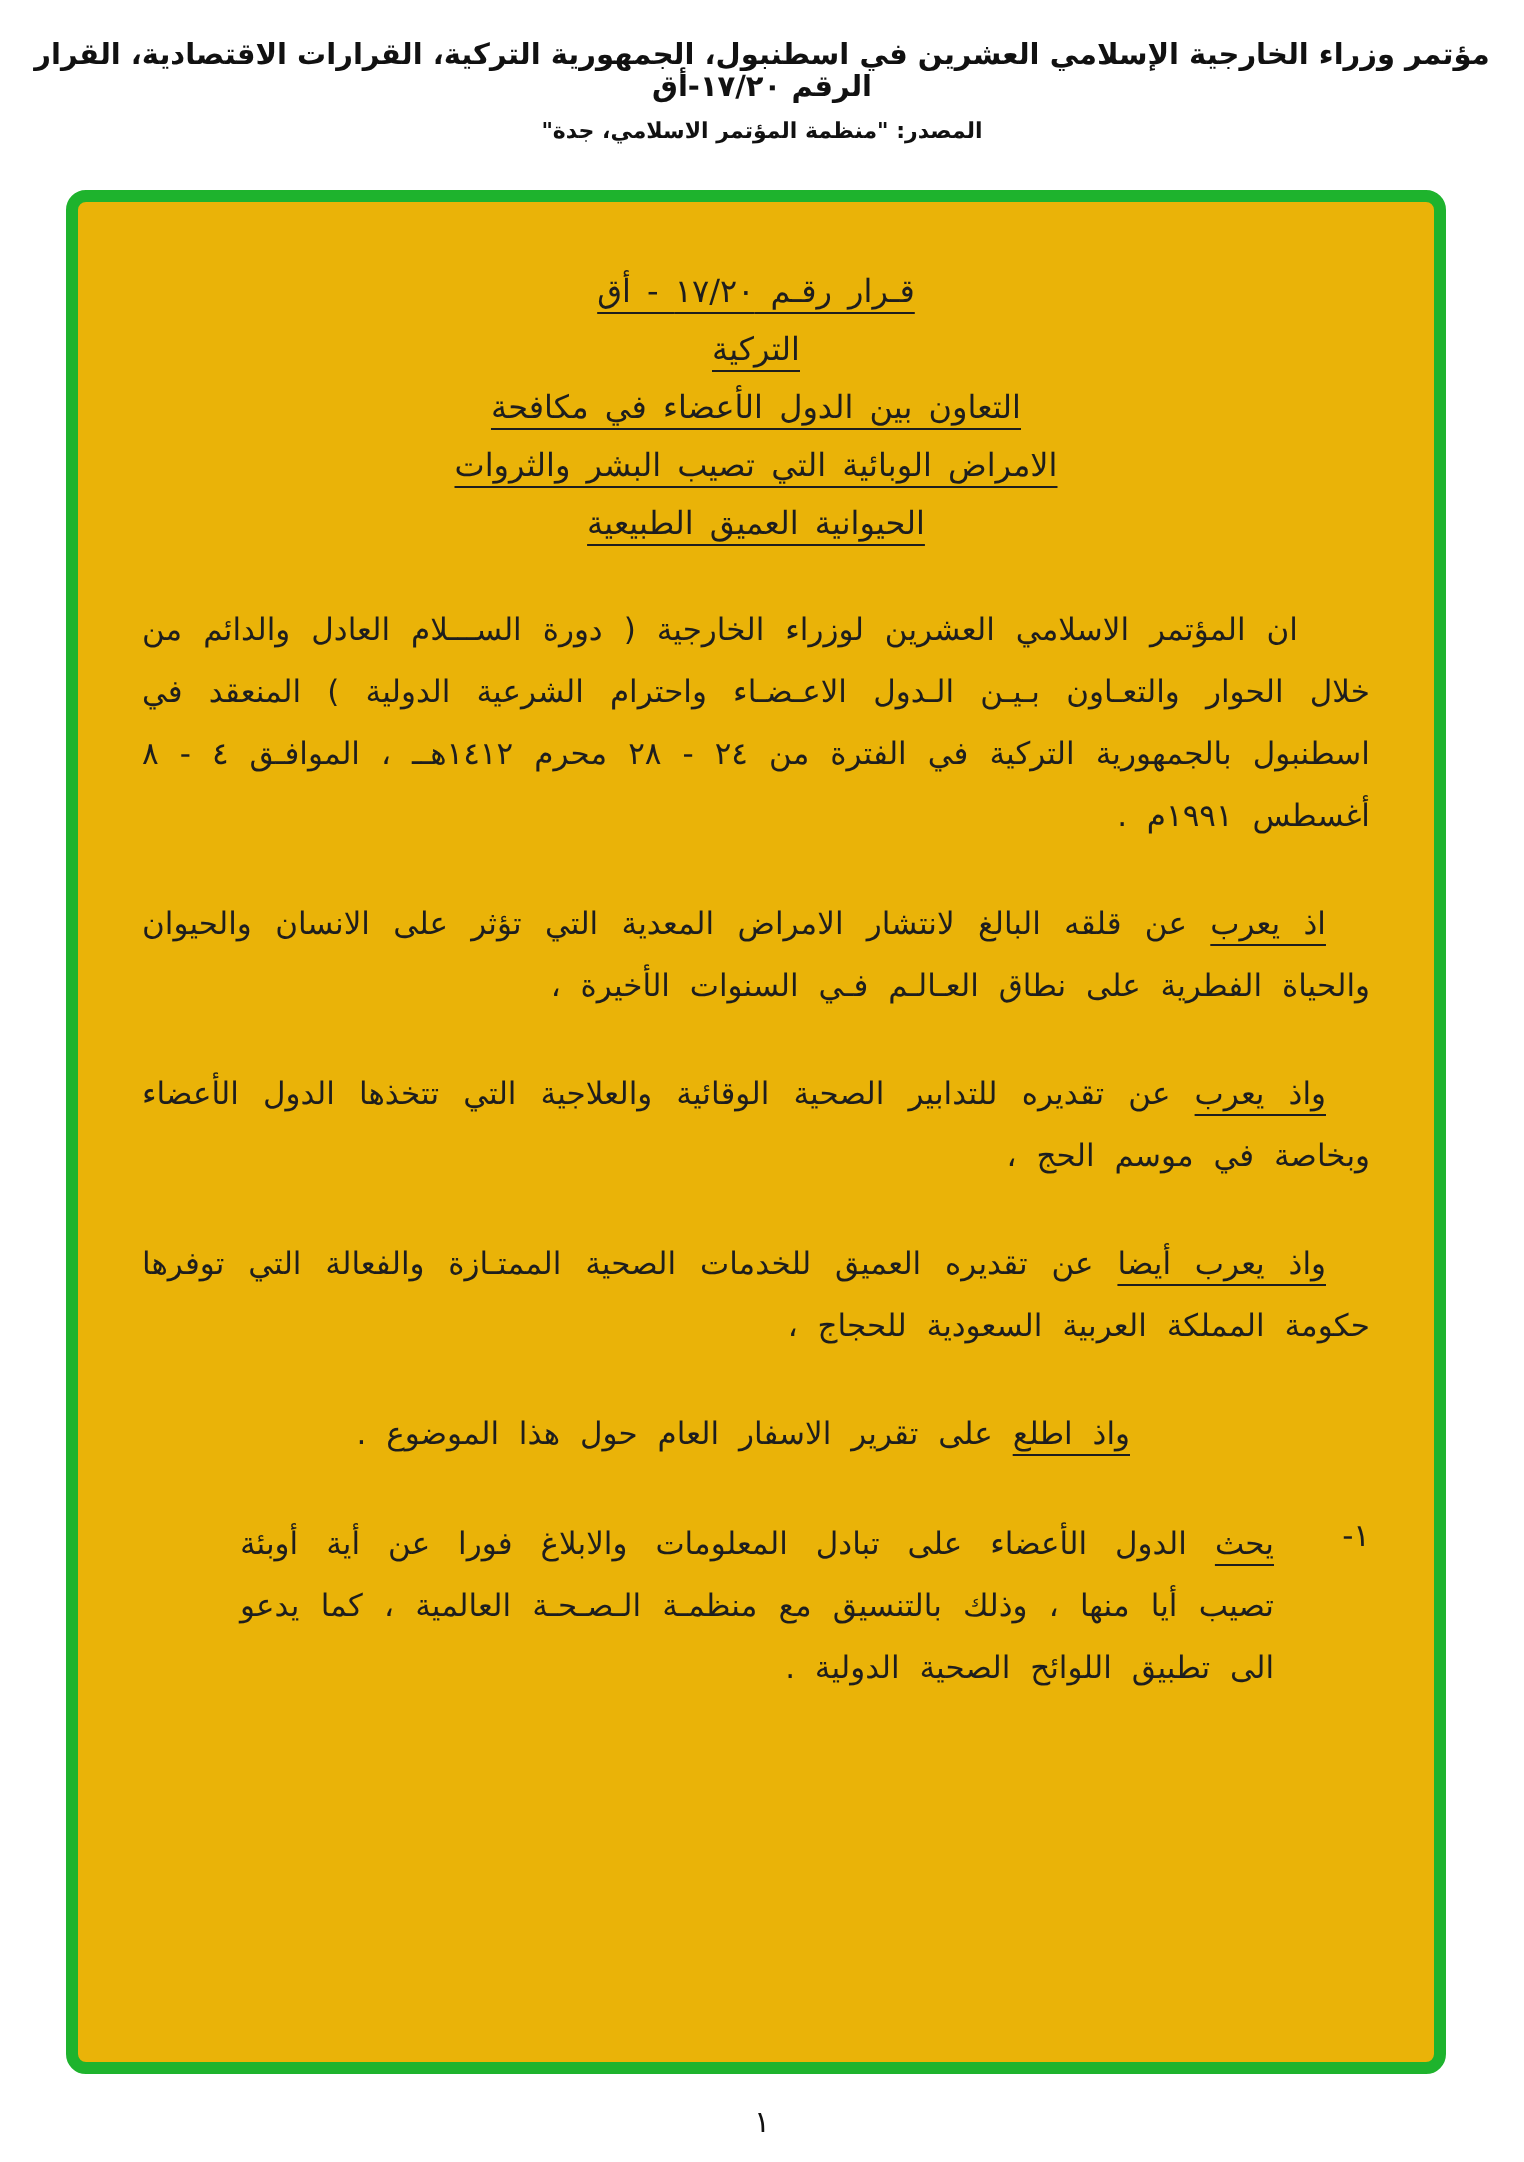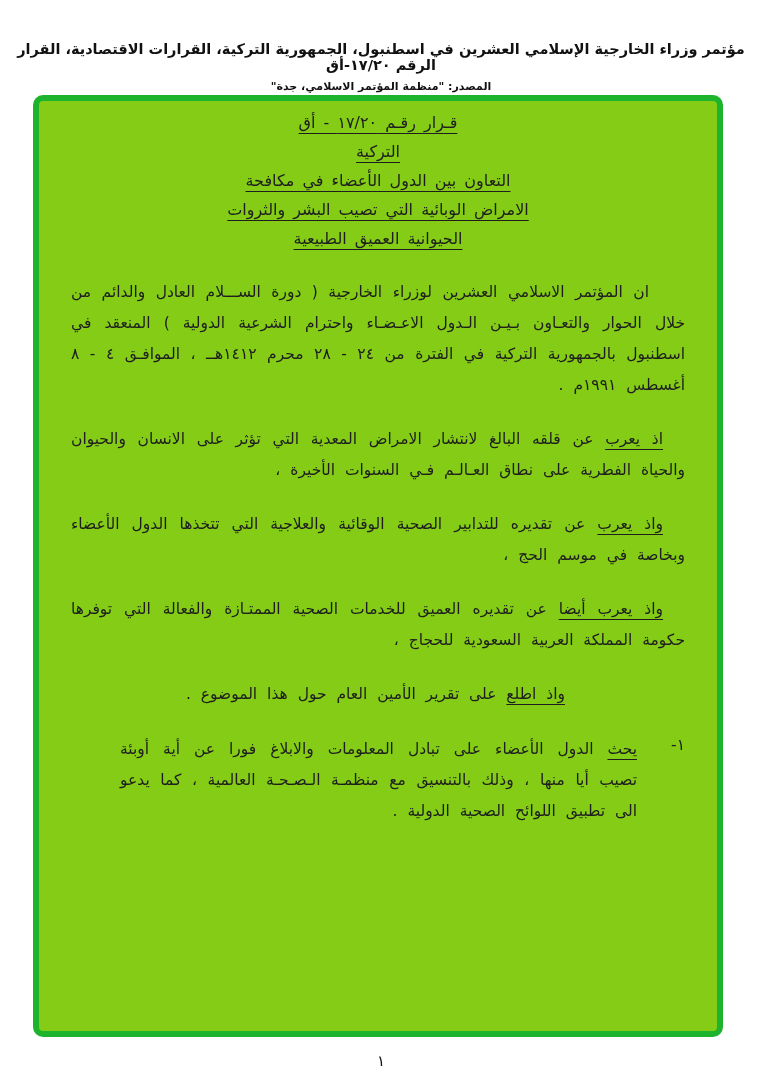--- a/index.html
+++ b/index.html
@@ -10,43 +10,43 @@
     background: #ffffff;
     overflow: hidden;
     font-family: "DejaVu Sans", sans-serif;
     color: #1e1e1e;
   }
   .header-line {
     direction: rtl;
     text-align: center;
     font-weight: bold;
     font-size: 14.5px;
-    padding-top: 41px;
+    padding-top: 20px;
     letter-spacing: 0px;
     color: #111;
   }
   .source-line {
     direction: rtl;
     text-align: center;
     font-weight: bold;
     font-size: 11px;
     margin-top: 7px;
     color: #111;
   }
   .doc-box {
     box-sizing: border-box;
     position: absolute;
     left: 33px;
     top: 95px;
     width: 690px;
     height: 942px;
     border: 6px solid #1eb32d;
     border-radius: 10px;
-    background: #84cc16;
-    padding: 1px 32px 10px 32px;
+    background: #eab308;
+    padding: 24px 32px 10px 32px;
     overflow: hidden;
     direction: rtl;
   }
   .title-block {
     text-align: center;
     font-size: 16px;
     line-height: 29px;
     margin: 6px 0 22px 0;
     letter-spacing: 0.6px;
     word-spacing: 3px;
@@ -121,21 +121,21 @@
 
     <p class="para first"><span>ان المؤتمر الاسلامي العشرين لوزراء الخارجية ( دورة الســـلام العادل والدائم من خلال الحوار والتعـاون بـيـن الـدول الاعـضـاء واحترام الشرعية الدولية ) المنعقد في اسطنبول بالجمهورية التركية في الفترة من ٢٤ - ٢٨ محرم ١٤١٢هــ ، الموافـق ٤ - ٨ أغسطس ١٩٩١م .</span></p>
 
     <p class="para"><span class="u">اذ يعرب</span><span> عن قلقه البالغ لانتشار الامراض المعدية التي تؤثر على الانسان والحيوان والحياة الفطرية على نطاق العـالـم فـي السنوات الأخيرة ،</span></p>
 
 
     <p class="para"><span class="u">واذ يعرب</span><span> عن تقديره للتدابير الصحية الوقائية والعلاجية التي تتخذها الدول الأعضاء وبخاصة في موسم الحج ،</span></p>
 
     <p class="para"><span class="u">واذ يعرب أيضا</span><span> عن تقديره العميق للخدمات الصحية الممتـازة والفعالة التي توفرها حكومة المملكة العربية السعودية للحجاج ،</span></p>
 
-    <p class="para ack"><span class="u">واذ اطلع</span><span> على تقرير الأمين العام حول هذا الموضوع .</span></p>
+    <p class="para ack"><span class="u">واذ اطلع</span><span> على تقرير الاسفار العام حول هذا الموضوع .</span></p>
 
     <div class="item">
       <span class="item-number">١-</span>
       <p class="item-text"><span class="u">يحث</span><span> الدول الأعضاء على تبادل المعلومات والابلاغ فورا عن أية أوبئة تصيب أيا منها ، وذلك بالتنسيق مع منظمـة الـصـحـة العالمية ، كما يدعو الى تطبيق اللوائح الصحية الدولية .</span></p>
     </div>
 
   </div>
 
   <div class="page-number">١</div>
 

